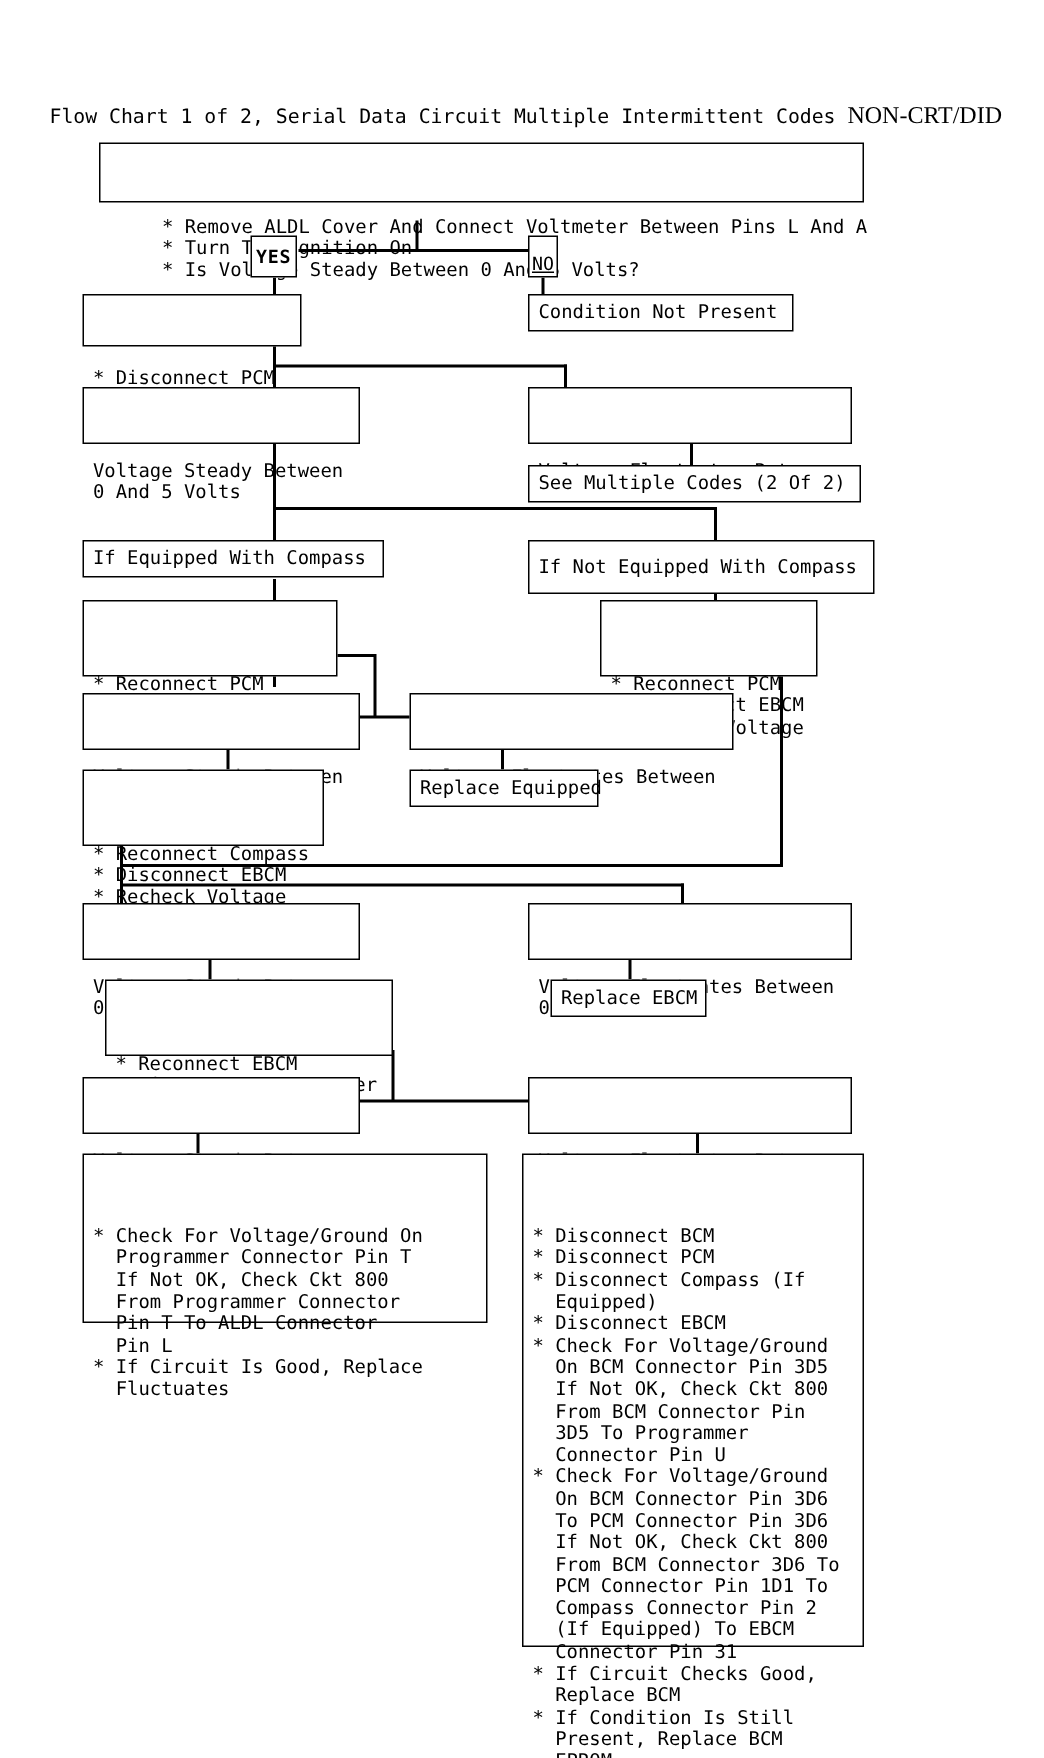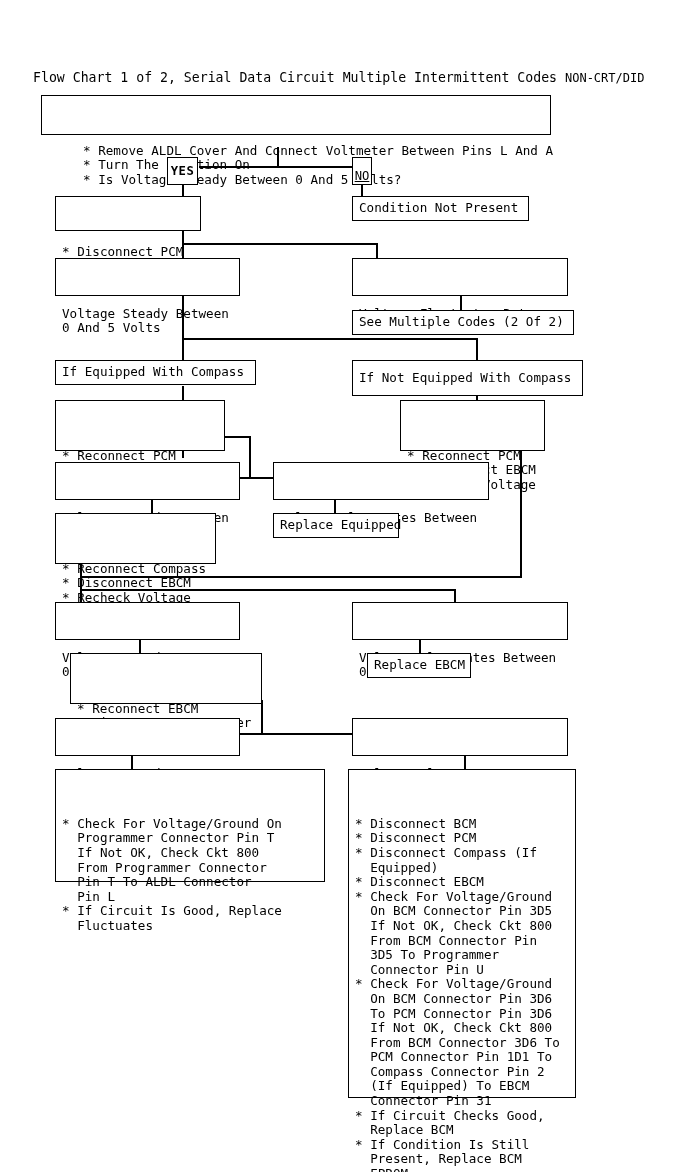--- a/index.html
+++ b/index.html
@@ -22,21 +22,22 @@
   .title {
     position: absolute;
     left: 33px;
     top: 70px;
     font-size: 13.2px;
     letter-spacing: 0px;
     white-space: nowrap;
     line-height: 16px;
   }
   .title .suffix {
-    font-size: 12px;
+    font-size: 16px;
+    font-family: Liberation Serif, serif;
   }
   .box {
     position: absolute;
     box-sizing: border-box;
     border: 1.6px solid #000000;
     background: #ffffff;
     font-size: 12.6px;
     line-height: 14.6px;
     padding: 4px 5px 4px 6px;
     white-space: pre;
@@ -116,21 +117,21 @@
 
   <div class="ln v" style="left:419px; top:640px; height:13px;"></div>
 
   <div class="ln v" style="left:261px; top:700px; height:34px;"></div>
   <div class="ln h" style="left:239px; top:733px; width:118px;"></div>
 
   <div class="ln v" style="left:131px; top:756px; height:13px;"></div>
 
   <div class="ln v" style="left:464px; top:756px; height:13px;"></div>
 
-  <div class="box" style="left:41px; top:95px; width:510px; height:40px;padding-left:41px;">
+  <div class="box" style="left:66px; top:95px; width:510px; height:40px;padding-left:41px;">
     <span class="blines">
       <span class="bl">* Remove ALDL Cover And Connect Voltmeter Between Pins L And A</span><span class="bl">* Turn The Ignition On</span><span class="bl">* Is Voltage Steady Between 0 And 5 Volts?</span>
     </span>
   </div>
 
   <div class="box mini yes" style="left:167px; top:157px; width:31px; height:28px; display:flex; align-items:center; justify-content:center; padding:0;">
     <span>YES</span>
   </div>
 
   <div class="box mini no" style="left:352px; top:157px; width:20px; height:28px; display:flex; align-items:flex-end; justify-content:center; padding:0;">

